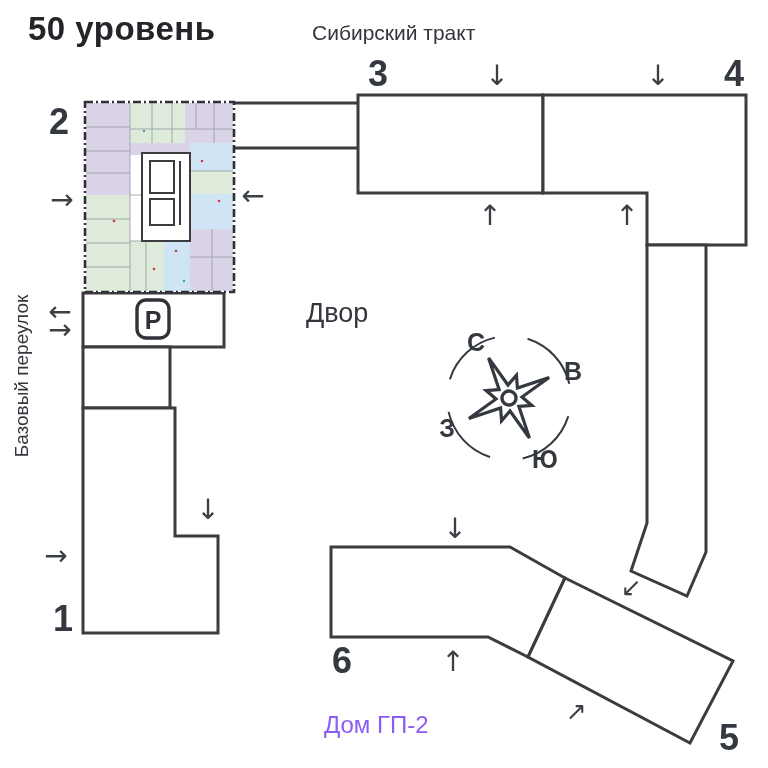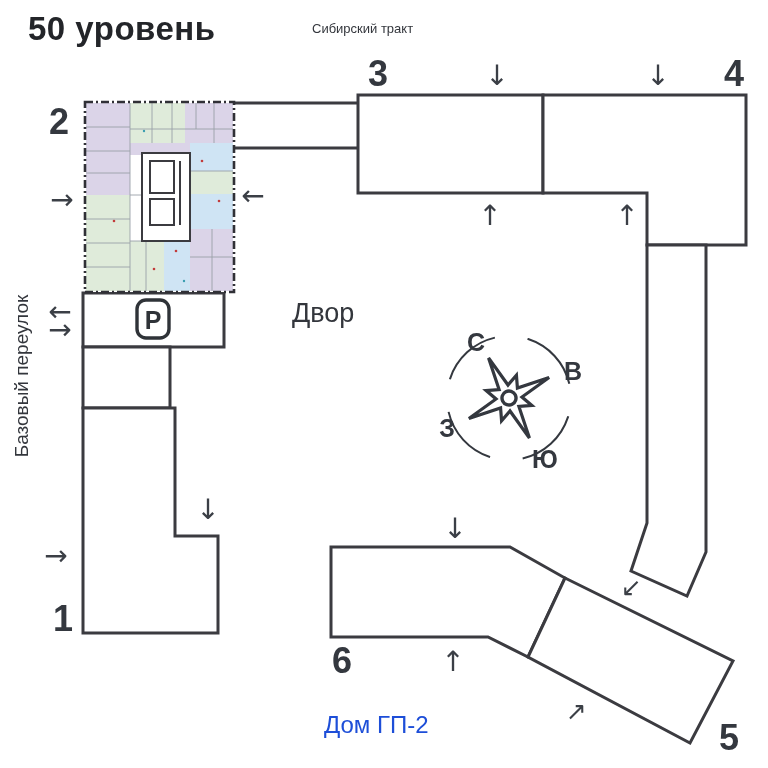--- a/index.html
+++ b/index.html
@@ -4,27 +4,27 @@
 <style>
   html,body{margin:0;padding:0;}
   body{
     width:768px;height:768px;position:relative;background:#ffffff;overflow:hidden;
     font-family:"Liberation Sans",sans-serif;color:#2e3137;
   }
   .abs{position:absolute;}
   .ctr{transform:translate(-50%,-50%);white-space:nowrap;}
   #shapes{position:absolute;left:0;top:0;}
   .page-title{left:28px;top:10px;font-size:33px;font-weight:700;letter-spacing:.5px;color:#232529;}
-  .street-top{left:312px;top:21px;font-size:13px;color:#33363c;}
+  .street-top{left:312px;top:21px;font-size:21px;color:#33363c;}
   .street-left{
     left:22px;top:376px;font-size:19px;color:#33363c;
     transform:translate(-50%,-50%) rotate(-90deg);white-space:nowrap;
   }
-  .courtyard{left:292px;top:298px;font-size:27px;color:#33363c;}
-  .house{left:324px;top:711px;font-size:24px;color:#1d4ed8;}
+  .courtyard{left:306px;top:298px;font-size:27px;color:#33363c;}
+  .house{left:324px;top:711px;font-size:24px;color:#8b5cf6;}
   .bnum{font-size:36px;font-weight:700;color:#34383f;line-height:1;}
   .n1{left:63px;top:619px;}  .n2{left:59px;top:122px;}
   .n3{left:378px;top:74px;}  .n4{left:734px;top:74px;}
   .n5{left:729px;top:738px;} .n6{left:342px;top:661px;}
   .ar{font-family:"DejaVu Sans",sans-serif;font-size:28px;color:#3b3f46;line-height:1;}
   .ar.small{font-size:25px;}
   .a1{left:497px;top:76px;}   .a2{left:658px;top:76px;}
   .a3{left:490px;top:216px;}  .a4{left:627px;top:216px;}
   .a5{left:253px;top:196px;}  .a6{left:62px;top:200px;}
   .a7{left:60px;top:312px;}   .a8{left:60px;top:330px;}

